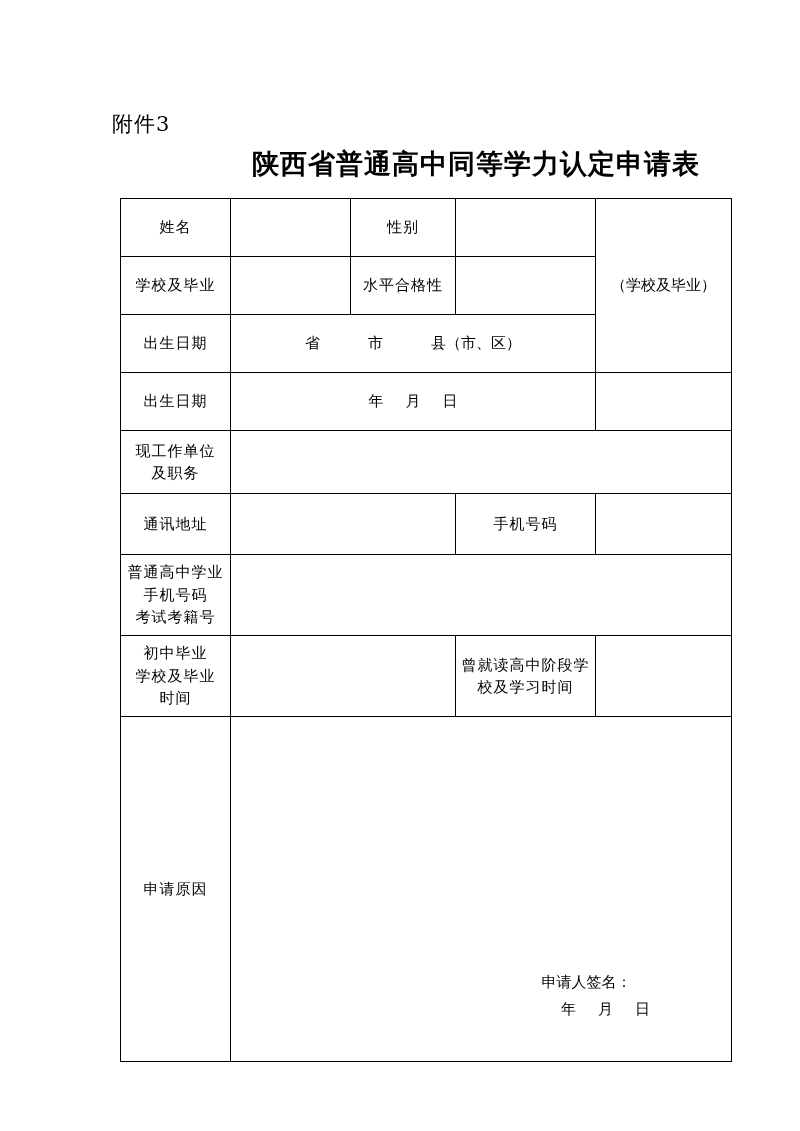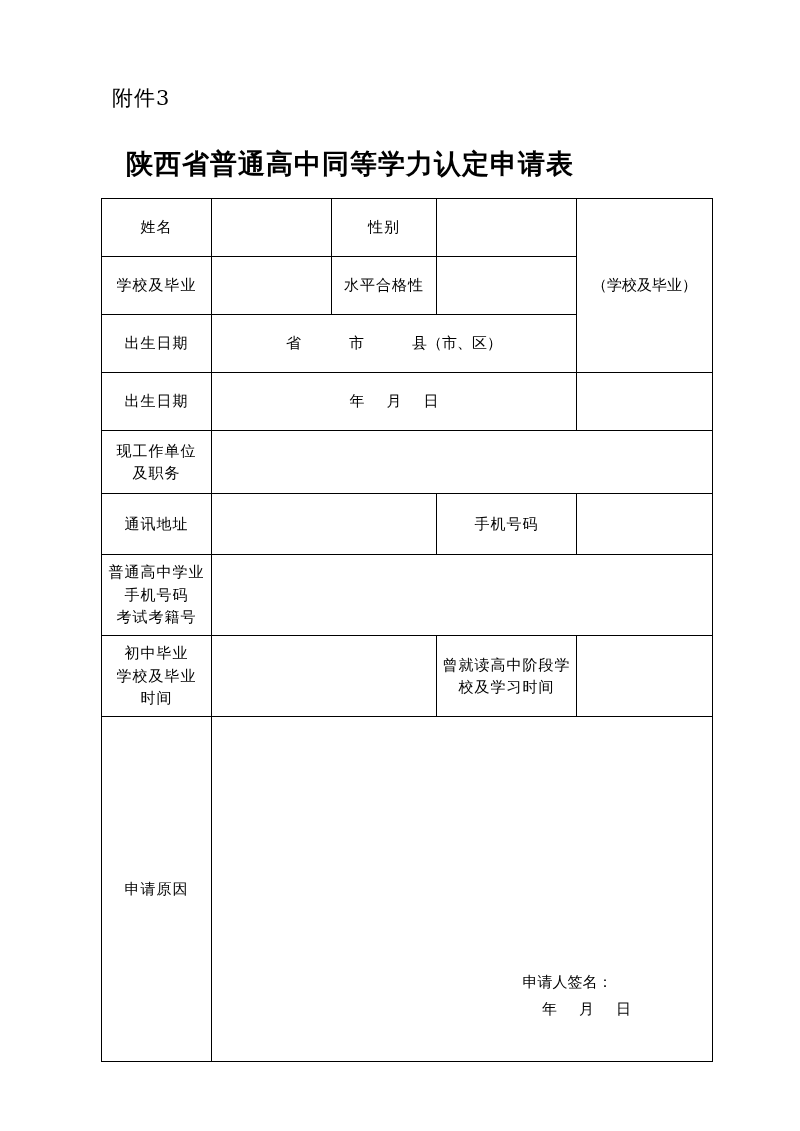--- a/index.html
+++ b/index.html
@@ -16,39 +16,39 @@
   }
   .page {
     width: 800px;
     height: 1131px;
     position: relative;
     box-sizing: border-box;
   }
   .attachment-label {
     position: absolute;
     left: 112px;
-    top: 84px;
+    top: 110px;
     font-size: 21px;
     font-family: "DejaVu Serif", "Liberation Serif", serif;
     letter-spacing: 1px;
   }
   .doc-title {
     position: absolute;
     left: 0;
     top: 146px;
     width: 700px;
-    text-align: center;
+    text-align: right;
     font-size: 27px;
     font-weight: bold;
     font-family: Liberation Sans, sans-serif;
     letter-spacing: 1px;
   }
   table.form {
     position: absolute;
-    left: 101px;
+    left: 120px;
     top: 198px;
     width: 611px;
     border-collapse: collapse;
     table-layout: fixed;
   }
   table.form td {
     border: 1px solid #000000;
     font-size: 15px;
     font-family: "DejaVu Serif", "Liberation Serif", serif;
     text-align: center;

